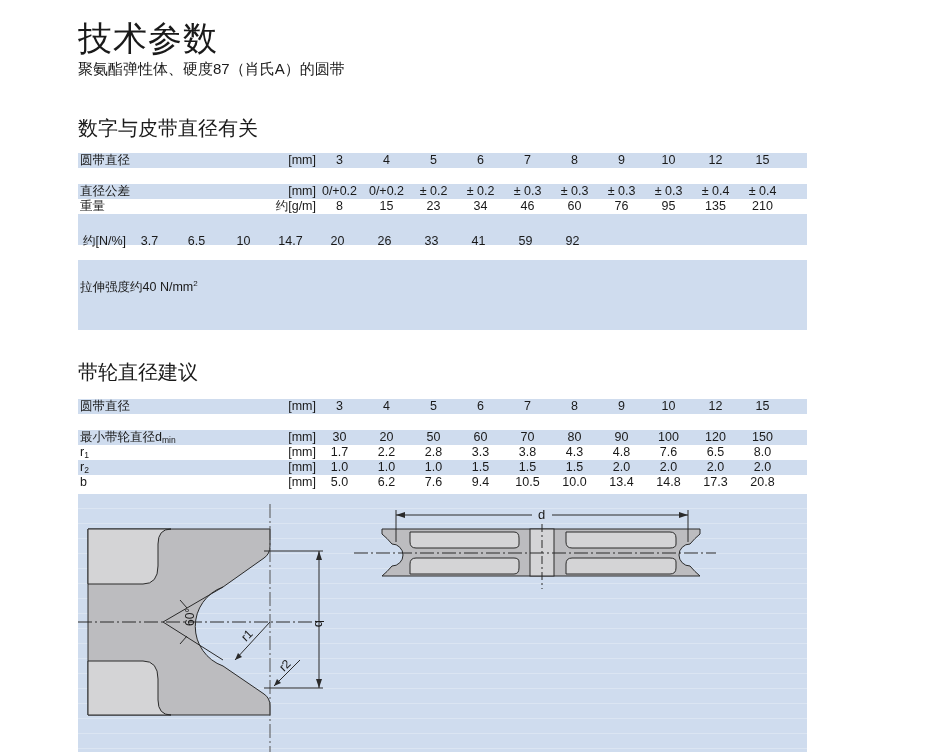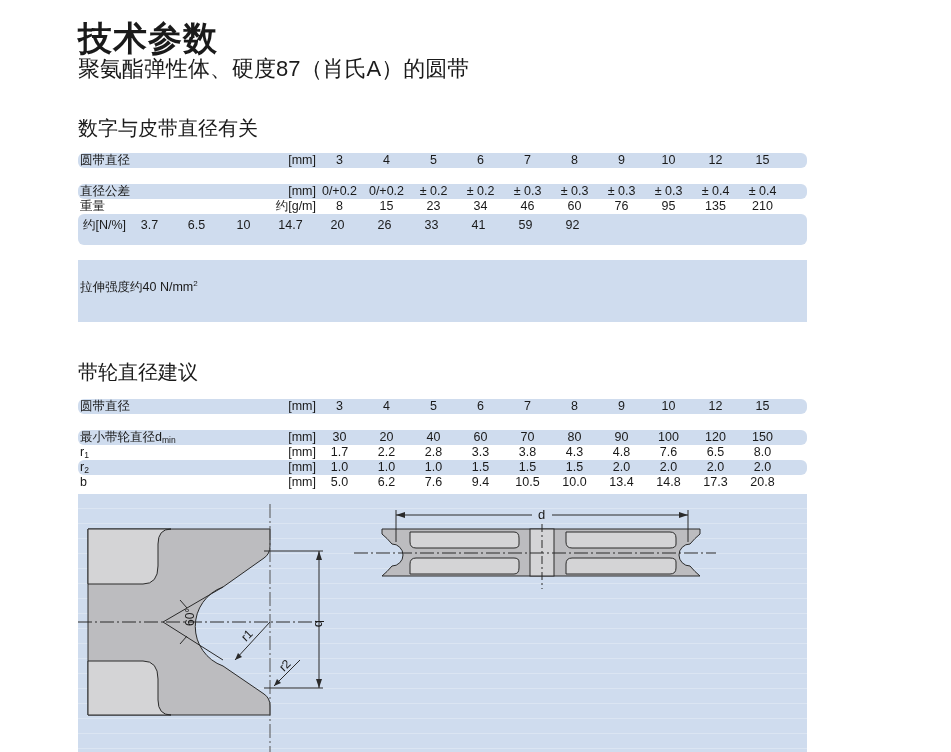--- a/index.html
+++ b/index.html
@@ -1,37 +1,37 @@
 <!DOCTYPE html>
 <html><head>
 <meta charset="utf-8">
 <style>
   html, body { margin: 0; padding: 0; background: #ffffff; }
   body {
     width: 951px; height: 752px; position: relative; overflow: hidden;
     font-family: "Liberation Sans", "DejaVu Sans", sans-serif;
     color: #1a1a1a;
   }
-  .title { position: absolute; left: 78px; top: 18px; font-size: 34px; font-weight: bold; letter-spacing: 1px; line-height: 40px; }
-  .subtitle { position: absolute; left: 78px; top: 58px; font-size: 22px; line-height: 22px; }
+  .title { position: absolute; left: 78px; top: 18px; font-size: 34px; font-weight: normal; letter-spacing: 1px; line-height: 40px; }
+  .subtitle { position: absolute; left: 78px; top: 58px; font-size: 15px; line-height: 22px; }
   .section-title { position: absolute; left: 78px; font-size: 20px; line-height: 24px; }
   .tbl { position: absolute; left: 78px; width: 729px; font-size: 12.5px; }
-  .row { position: relative; height: 15px; line-height: 15px; display: flex; border-radius: 6px; }
+  .row { position: relative; height: 15px; line-height: 15px; display: flex; }
   .row.blue { background: #cfdcee; }
   .row.gap { height: 16px; }
   .row.tall { height: 31px; }
   .row.tall .lbl { line-height: 15px; white-space: normal; }
   .lbl { width: 188px; padding-left: 2px; white-space: nowrap; }
   .unit { width: 48px; text-align: right; }
   .cells { display: flex; margin-left: 0; }
   .cell { width: 47px; text-align: center; }
-  .row.tall .unit, .row.tall .cell { line-height: 15px; padding-top: 4px; }
+  .row.tall .unit, .row.tall .cell { line-height: 15px; padding-top: 20px; }
   .sub { font-size: 8.5px; vertical-align: -2px; }
   .sup { font-size: 8px; vertical-align: 5px; }
-  .note { position: absolute; left: 78px; top: 260px; width: 729px; height: 62px; background: #cfdcee; font-size: 12.5px; }
+  .note { position: absolute; left: 78px; top: 260px; width: 729px; height: 70px; background: #cfdcee; font-size: 12.5px; }
   .note .line { position: absolute; left: 2px; height: 15px; line-height: 15px; }
   .diagram-panel {
     position: absolute; left: 78px; top: 494px; width: 729px; height: 258px;
     background: repeating-linear-gradient(to bottom, #cfdcee 0px, #cfdcee 14px, #dbe5f2 14px, #dbe5f2 15px);
   }
   svg { position: absolute; }
 </style>
 </head>
 <body>
 
@@ -130,21 +130,21 @@
       <div class="cell">15</div>
     </div>
   </div>
   <div class="row gap"></div>
   <div class="row blue">
     <div class="lbl"><span>最小带轮直径d</span><span class="sub">min</span></div>
     <div class="unit">[mm]</div>
     <div class="cells">
       <div class="cell">30</div>
       <div class="cell">20</div>
-      <div class="cell">40</div>
+      <div class="cell">50</div>
       <div class="cell">60</div>
       <div class="cell">70</div>
       <div class="cell">80</div>
       <div class="cell">90</div>
       <div class="cell">100</div>
       <div class="cell">120</div>
       <div class="cell">150</div>
     </div>
   </div>
   <div class="row">

